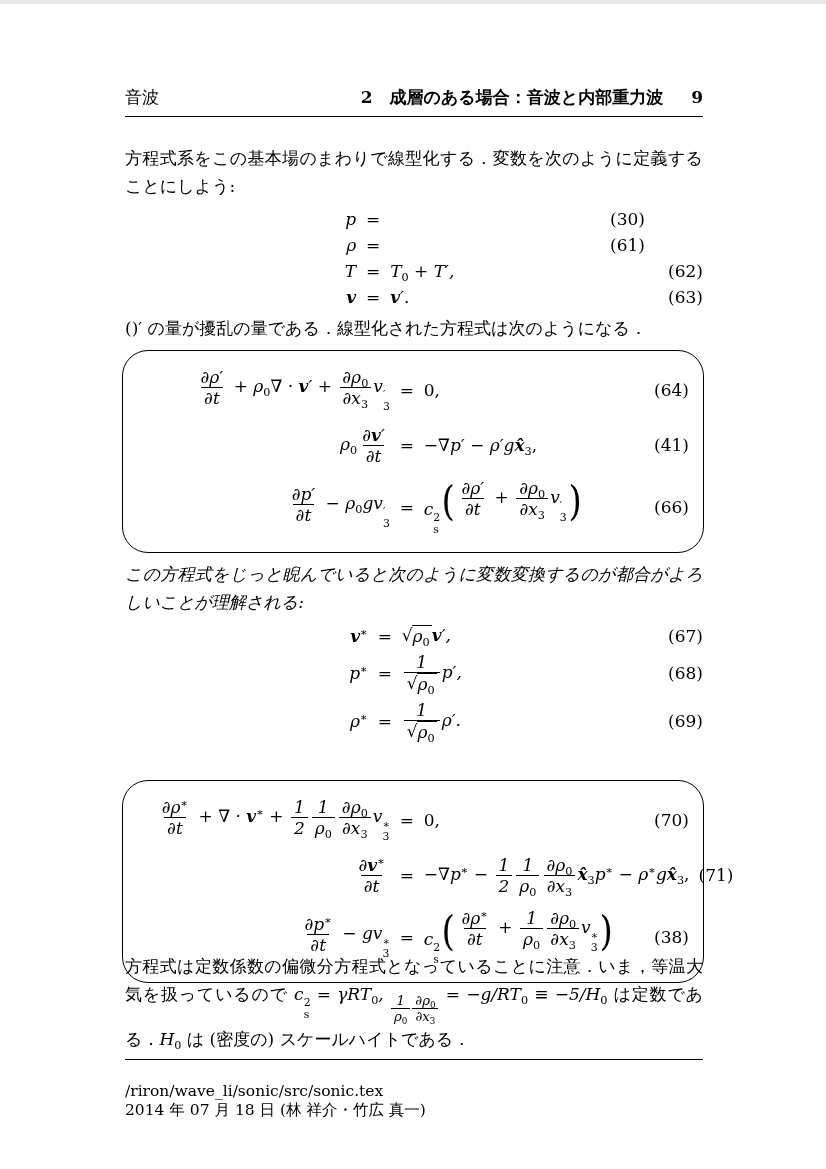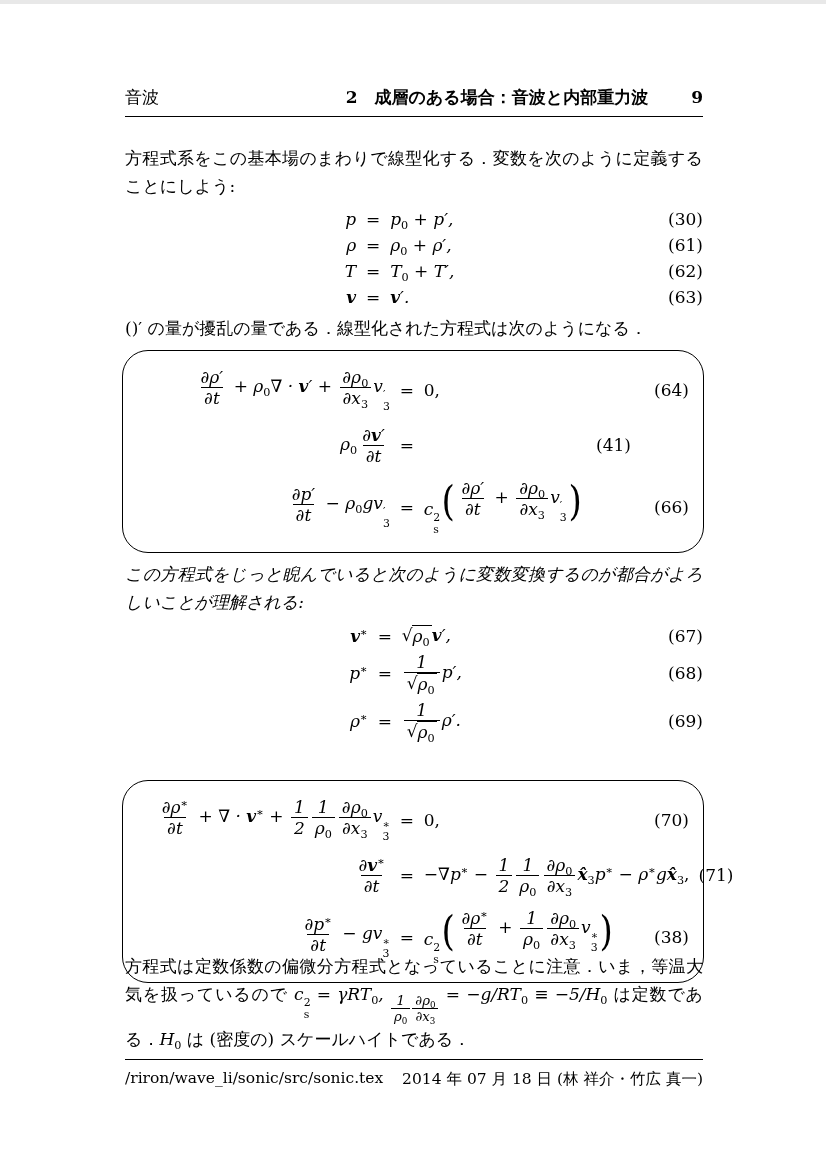--- a/index.html
+++ b/index.html
@@ -3,21 +3,21 @@
 <meta charset="utf-8">
 <style>
   html,body{margin:0;padding:0;background:#e8e8e8;}
   .page{position:relative;width:826px;height:1169px;background:#ffffff;color:#000;
         font-family:"DejaVu Serif","Liberation Serif",serif;font-size:17px;margin:4px auto;overflow:hidden;}
   .abs{position:absolute;left:125px;width:578px;}
 
   
   .header{top:82px;display:flex;justify-content:space-between;align-items:baseline;
           border-bottom:1px solid #000;padding-bottom:7px;}
-  .header .hright{display:flex;gap:43px;align-items:baseline;font-weight:bold;}
+  .header .hright{display:flex;gap:28px;align-items:baseline;font-weight:bold;}
 
   
   .para{line-height:28px;text-align:justify;}
 
   
   .eqgroup{display:block;}
   .eqrow{display:grid;grid-template-columns:var(--lw) 34px 1fr 58px;align-items:center;padding:3px 0;}
   .eqrow .lhs{text-align:right;white-space:nowrap;}
   .eqrow .mid{text-align:center;}
   .eqrow .rhs{text-align:left;white-space:nowrap;}
@@ -48,49 +48,47 @@
   .sqrt .sqin{border-top:1px solid #000;padding:0 2px 0 1px;}
   .pwrap{display:inline-flex;align-items:center;}
   .bigp{font-size:2.45em;line-height:0;display:inline-block;transform:scaleX(.82);font-style:normal;}
   .ssb{font-style:italic;}
   .ssstack{display:inline-flex;flex-direction:column;align-items:flex-start;font-size:64%;
            line-height:1.1;vertical-align:-0.55em;font-style:normal;}
   .ssstack .s1{display:block;}
   .ssstack .s2{display:block;}
 
   
-  .footer{top:1055px;border-top:1px solid #000;padding-top:9px;display:flex;
-          justify-content:space-between;font-size:15.5px;}
+  .footer{top:1055px;border-top:1px solid #000;padding-top:22px;display:flex;
+          justify-content:space-between;font-size:15.5px;flex-direction:column;}
 </style>
 </head>
 <body>
 
 <div class="page">
 
   <div class="abs header">
     <span>音波</span>
     <span class="hright">
       <span>2　成層のある場合：音波と内部重力波</span>
       <span>9</span>
     </span>
   </div>
 
   <div class="abs para" style="top:140px;"><span class="tx">方程式系をこの基本場のまわりで線型化する．変数を次のように定義することにしよう:</span></div>
 
   <div class="abs eqgroup g-text" style="top:202px;">
       <div class="eqrow">
         <div class="lhs"><span class="mi">p</span></div>
         <div class="mid">=</div>
-        <div class="rhs"><span class="mi">p</span><sub class="msub">0</sub><span class="mi"> + p′,</span></div>
         <div class="eqnum">(30)</div>
       </div>
       <div class="eqrow">
         <div class="lhs"><span class="mi">ρ</span></div>
         <div class="mid">=</div>
-        <div class="rhs"><span class="mi">ρ</span><sub class="msub">0</sub><span class="mi"> + ρ′,</span></div>
         <div class="eqnum">(61)</div>
       </div>
       <div class="eqrow">
         <div class="lhs"><span class="mi">T</span></div>
         <div class="mid">=</div>
         <div class="rhs"><span class="mi">T</span><sub class="msub">0</sub><span class="mi"> + T′,</span></div>
         <div class="eqnum">(62)</div>
       </div>
       <div class="eqrow">
         <div class="lhs"><span class="mb">v</span></div>
@@ -118,20 +116,21 @@
           <div class="mid">=</div>
           <div class="rhs"><span class="mr">0,</span></div>
           <div class="eqnum">(64)</div>
         </div>
         <div class="eqrow">
           <div class="lhs"><span class="mi">ρ</span><sub class="msub">0</sub><span class="frac">
               <span class="num"><span class="mi">∂</span><span class="mb">v</span><span class="mi">′</span></span>
               <span class="den"><span class="mi">∂t</span></span>
             </span></div>
           <div class="mid">=</div>
+          <div class="rhs"><span class="mi">−∇p′ − ρ′g</span><span class="mb">x̂</span><sub class="msub">3</sub><span class="mr">,</span></div>
           <div class="eqnum">(41)</div>
         </div>
         <div class="eqrow">
           <div class="lhs"><span class="frac">
               <span class="num"><span class="mi">∂p′</span></span>
               <span class="den"><span class="mi">∂t</span></span>
             </span><span class="mi"> − ρ</span><sub class="msub">0</sub><span class="mi">g</span><span class="mi ssb">v</span><span class="ssstack">
               <span class="s1">′</span>
               <span class="s2">3</span>
             </span></div>

